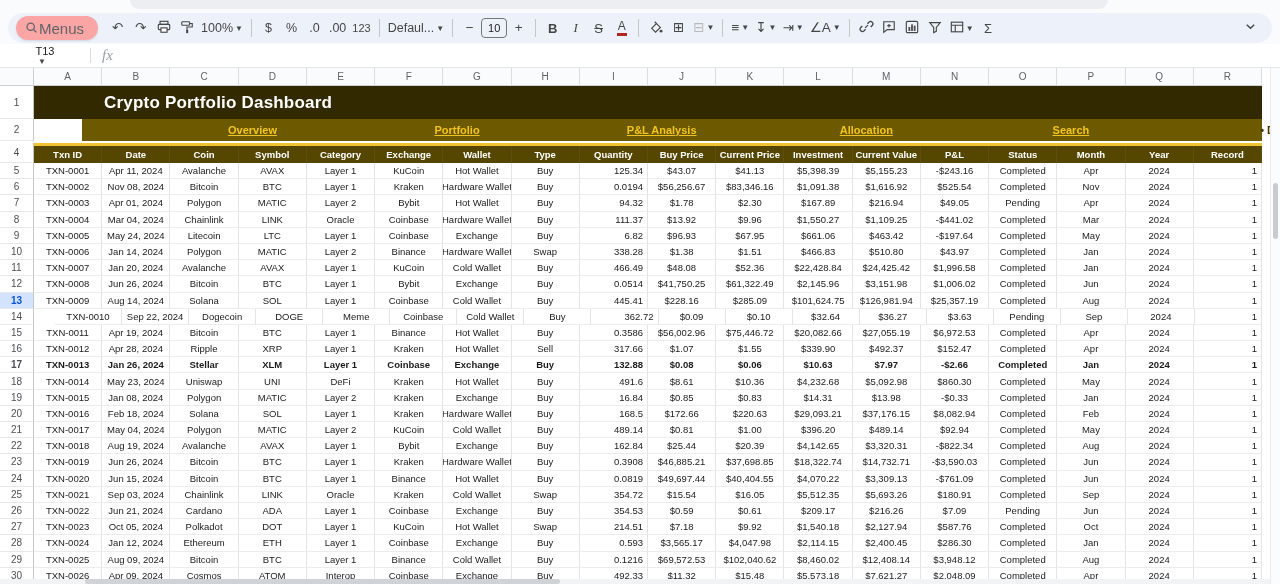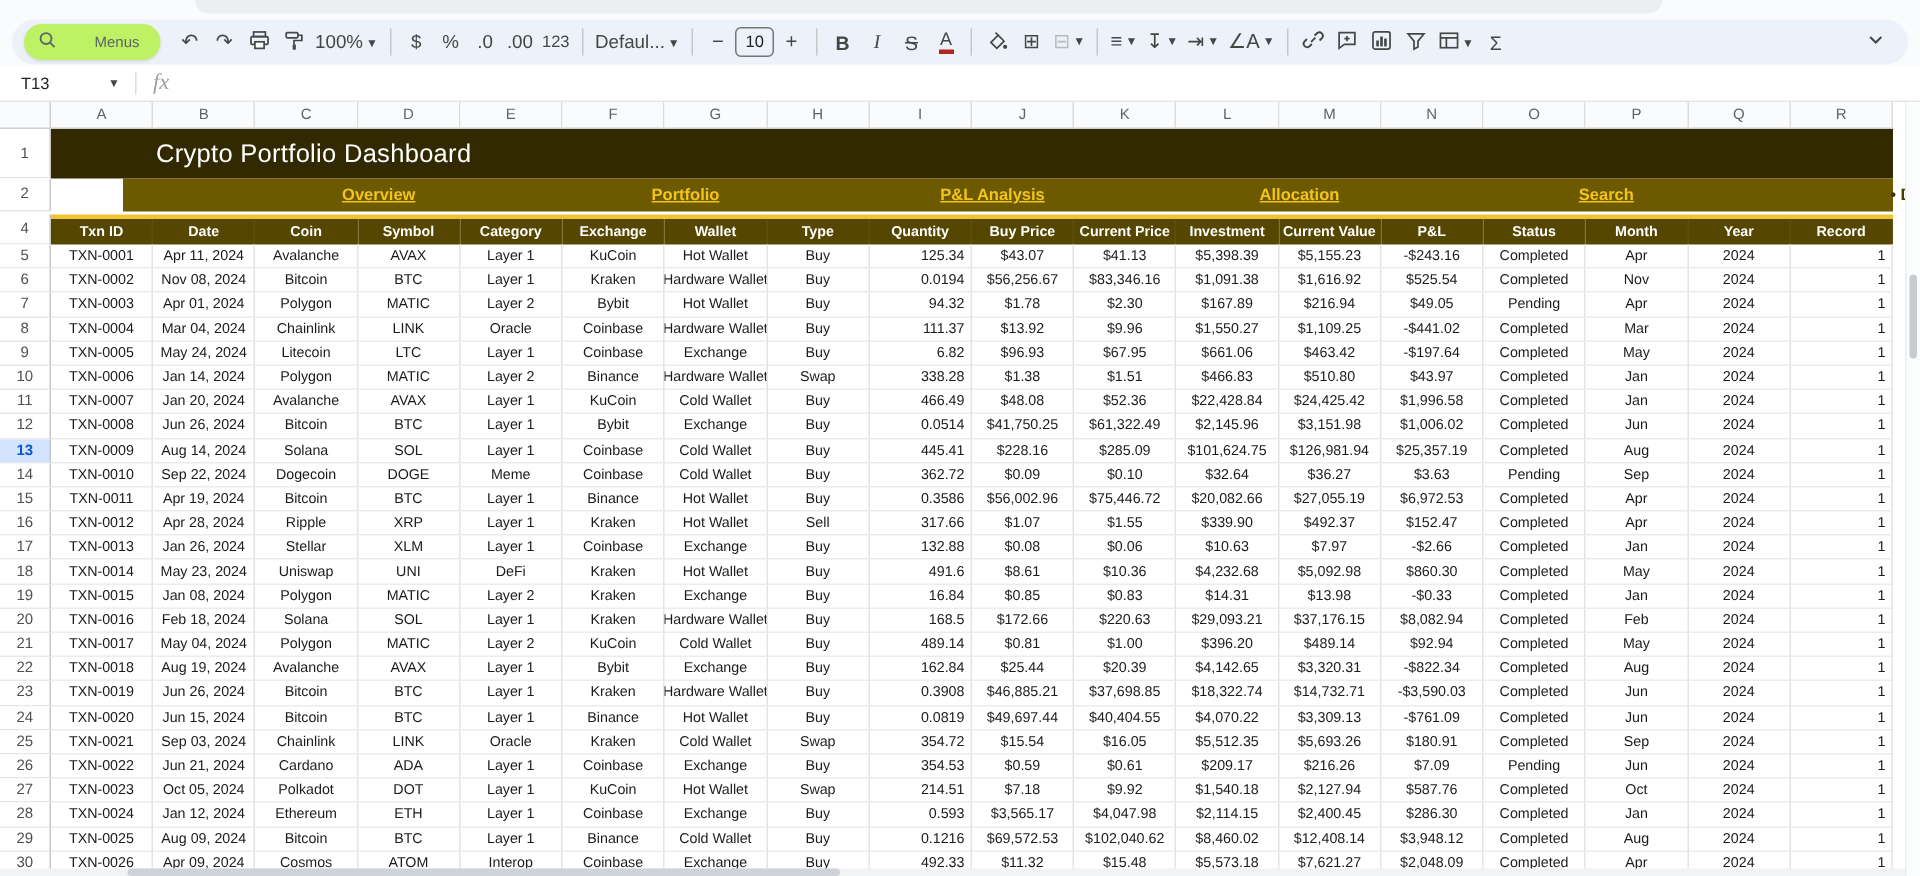--- a/index.html
+++ b/index.html
@@ -13,38 +13,38 @@
     background:#eceef1; border-radius:0 0 12px 12px; }
 
   
   .toolbar-wrap { height:32px; background:#f9fbfd; padding:1px 8px 1px 8px; }
   .toolbar { height:30px; background:#edf2fa; border-radius:20px; display:flex;
     align-items:center; padding:0 10px 0 8px; color:#444746; font-size:12.5px; }
   .tbtn { height:24px; min-width:23px; display:flex; align-items:center; justify-content:center;
     border-radius:4px; gap:2px; padding:0 3px; cursor:default; white-space:nowrap; }
   .tbtn .caret { font-size:8px; color:#444746; }
   .tdiv { width:1px; height:18px; background:#c4c7c5; margin:0 5px; flex:none; }
-  .menus-pill { background:#bef264; border-radius:14px; height:24px; padding:0 14px 0 9px;
-    display:flex; align-items:center; gap:25px; color:#5f6368; font-size:10px;
+  .menus-pill { background:#fca5a5; border-radius:14px; height:24px; padding:0 14px 0 9px;
+    display:flex; align-items:center; gap:1px; color:#5f6368; font-size:15px;
     box-shadow:0 1px 2px rgba(60,64,67,.15); margin-right:8px; }
   .glyph { font-size:13.5px; line-height:1; }
   .bold-i { font-weight:bold; font-size:13px; }
   .italic-i { font-style:italic; font-family:"Liberation Serif",serif; font-size:13px; }
   .strike-i { text-decoration:line-through; font-size:13px; }
   .tcolor-i { font-size:12px; border-bottom:3px solid #b3261e; line-height:1.1; padding:0 1px; }
   .fontsize-box { width:26px; height:20px; border:1px solid #747775; border-radius:4px;
     display:flex; align-items:center; justify-content:center; font-size:11px; color:#202124; }
   .disabled { color:#b8bbb9; }
   .spacer { flex:1; }
 
   
   .fbar { height:24px; background:#fff; display:flex; align-items:center;
     border-bottom:1px solid #e6e6e6; }
-  .namebox { width:86px; padding-left:14px; display:flex; align-items:center;
-    justify-content:space-between; font-size:11px; color:#202124; }
+  .namebox { width:86px; padding-left:4px; display:flex; align-items:center;
+    justify-content:space-between; font-size:11px; color:#202124;flex-direction:column; }
   .namebox .caret { font-size:8px; color:#444746; margin-right:6px; }
   .fdiv { width:1px; height:15px; background:#dadce0; margin:0 11px 0 4px; }
   .fx { font-style:italic; color:#9aa0a6; font-size:15px; font-family:"Liberation Serif",serif; }
 
   
   .grid { position:absolute; top:68px; left:0; width:1262px; height:516px; background:#fff; }
   .srow { display:flex; width:1262px; }
   .rownum { width:34px; flex:none; border-right:1px solid #c7c7c7; border-bottom:1px solid #e8e8e8;
     display:flex; align-items:center; justify-content:center; font-size:10px; color:#4d4f52; background:#fff; }
   .rownum.sel { background:var(--selected-row-bg); color:var(--selected-row-text); font-weight:bold; }
@@ -57,21 +57,21 @@
     border-right:1px solid rgba(255,255,255,.05); display:flex; align-items:center;
     justify-content:center; white-space:nowrap; overflow:hidden; }
   .letters { height:18px; }
   .corner { width:34px; flex:none; background:#fafbfc; border-right:1px solid #cfcfcf;
     border-bottom:1px solid #cfcfcf; }
   .colhead { flex:1; background:#fafbfc; border-right:1px solid #dcdcdc; border-bottom:1px solid #cfcfcf;
     display:flex; align-items:center; justify-content:center; font-size:10px; color:#5f6368; }
   .band { flex:1; position:relative; }
   .title-band { background:var(--title-bg); }
   .title-text { position:absolute; left:70px; top:50%; transform:translateY(-50%);
-    color:#fff; font-weight:normal; font-size:17px; letter-spacing:.2px; }
+    color:#fff; font-weight:bold; font-size:17px; letter-spacing:.2px; }
   .nav-band { background:var(--nav-bg);margin-left:48px; }
   .navlink { position:absolute; top:50%; transform:translate(-50%,-50%);
     color:var(--link-color); font-weight:bold; font-size:11px; text-decoration:underline; white-space:nowrap; }
   .datalabel { position:absolute; top:50%; transform:translate(-50%,-50%);
     color:#453800; font-weight:bold; font-size:11px; white-space:nowrap; }
   .hidden-div { height:2px; background:#fff; width:1262px; }
   .hdr-row .cells { border-top:3px solid var(--accent-gold); }
 
   
   .vscroll { position:absolute; right:0; top:68px; width:10px; height:516px;
@@ -520,21 +520,21 @@
           <div class="cell">$285.09</div>
           <div class="cell">$101,624.75</div>
           <div class="cell">$126,981.94</div>
           <div class="cell">$25,357.19</div>
           <div class="cell">Completed</div>
           <div class="cell">Aug</div>
           <div class="cell">2024</div>
           <div class="cell r">1</div>
         </div>
       </div>
-      <div class="srow" style="height: 16.19px;">
+      <div class="srow" style="height: 16.19px; gap: 21px;">
         <div class="rownum">14</div>
         <div class="cells">
           <div class="cell">TXN-0010</div>
           <div class="cell">Sep 22, 2024</div>
           <div class="cell">Dogecoin</div>
           <div class="cell">DOGE</div>
           <div class="cell">Meme</div>
           <div class="cell">Coinbase</div>
           <div class="cell">Cold Wallet</div>
           <div class="cell">Buy</div>
@@ -589,21 +589,21 @@
           <div class="cell">$1.55</div>
           <div class="cell">$339.90</div>
           <div class="cell">$492.37</div>
           <div class="cell">$152.47</div>
           <div class="cell">Completed</div>
           <div class="cell">Apr</div>
           <div class="cell">2024</div>
           <div class="cell r">1</div>
         </div>
       </div>
-      <div class="srow" style="height: 16.19px;">
+      <div class="srow" style="height: 16.19px; font-weight: bold;">
         <div class="rownum">17</div>
         <div class="cells">
           <div class="cell">TXN-0013</div>
           <div class="cell">Jan 26, 2024</div>
           <div class="cell">Stellar</div>
           <div class="cell">XLM</div>
           <div class="cell">Layer 1</div>
           <div class="cell">Coinbase</div>
           <div class="cell">Exchange</div>
           <div class="cell">Buy</div>

